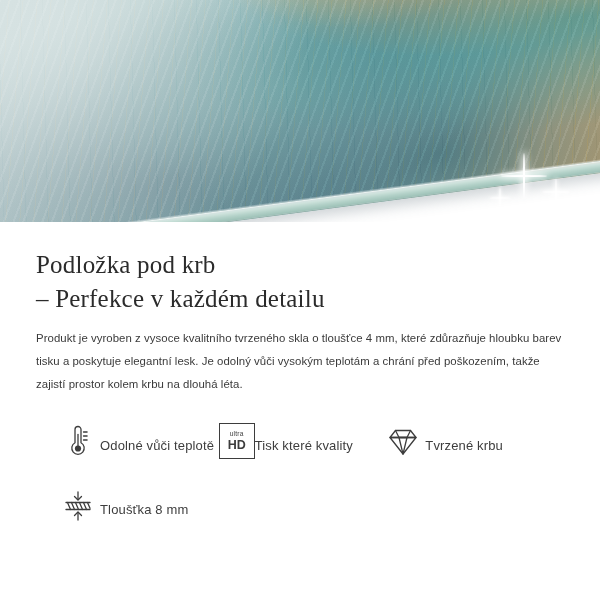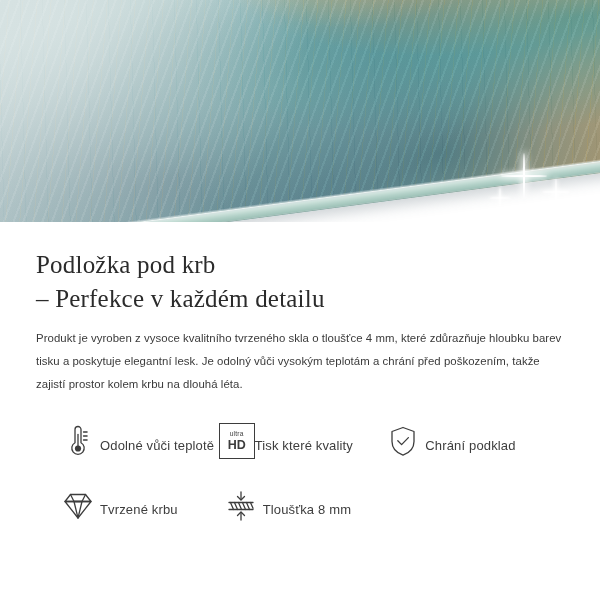--- a/index.html
+++ b/index.html
@@ -222,31 +222,20 @@
       <div class="feature">
         <div class="feature-icon">
           <div class="ultrahd-box">
             <span class="u1">ultra</span>
             <span class="u2">HD</span>
           </div>
         </div>
         <div class="feature-label">Tisk které kvality</div>
       </div>
 
-      <div class="feature">
-        <div class="feature-icon">
-          <svg width="44" height="44" viewBox="0 0 44 44">
-            <g class="ico-stroke">
-              <path d="M22 8.5l11 4v10c0 7.2-5.2 11.6-11 13.6-5.8-2-11-6.4-11-13.6v-10z"></path>
-              <path d="M16.8 21.8l3.8 3.8 6.8-7"></path>
-            </g>
-          </svg>
-        </div>
-        <div class="feature-label">Chrání podklad</div>
-      </div>
 
       <div class="feature">
         <div class="feature-icon">
           <svg width="44" height="44" viewBox="0 0 44 44">
             <g class="ico-stroke">
               <path d="M9 18.5h26L22 35z"></path>
               <path d="M14.5 11.5h15l5.5 7H9z"></path>
               <path d="M14.5 11.5L18 18.5 22 35l4-16.5 3.5-7"></path>
               <path d="M18 18.5h8"></path>
             </g>

